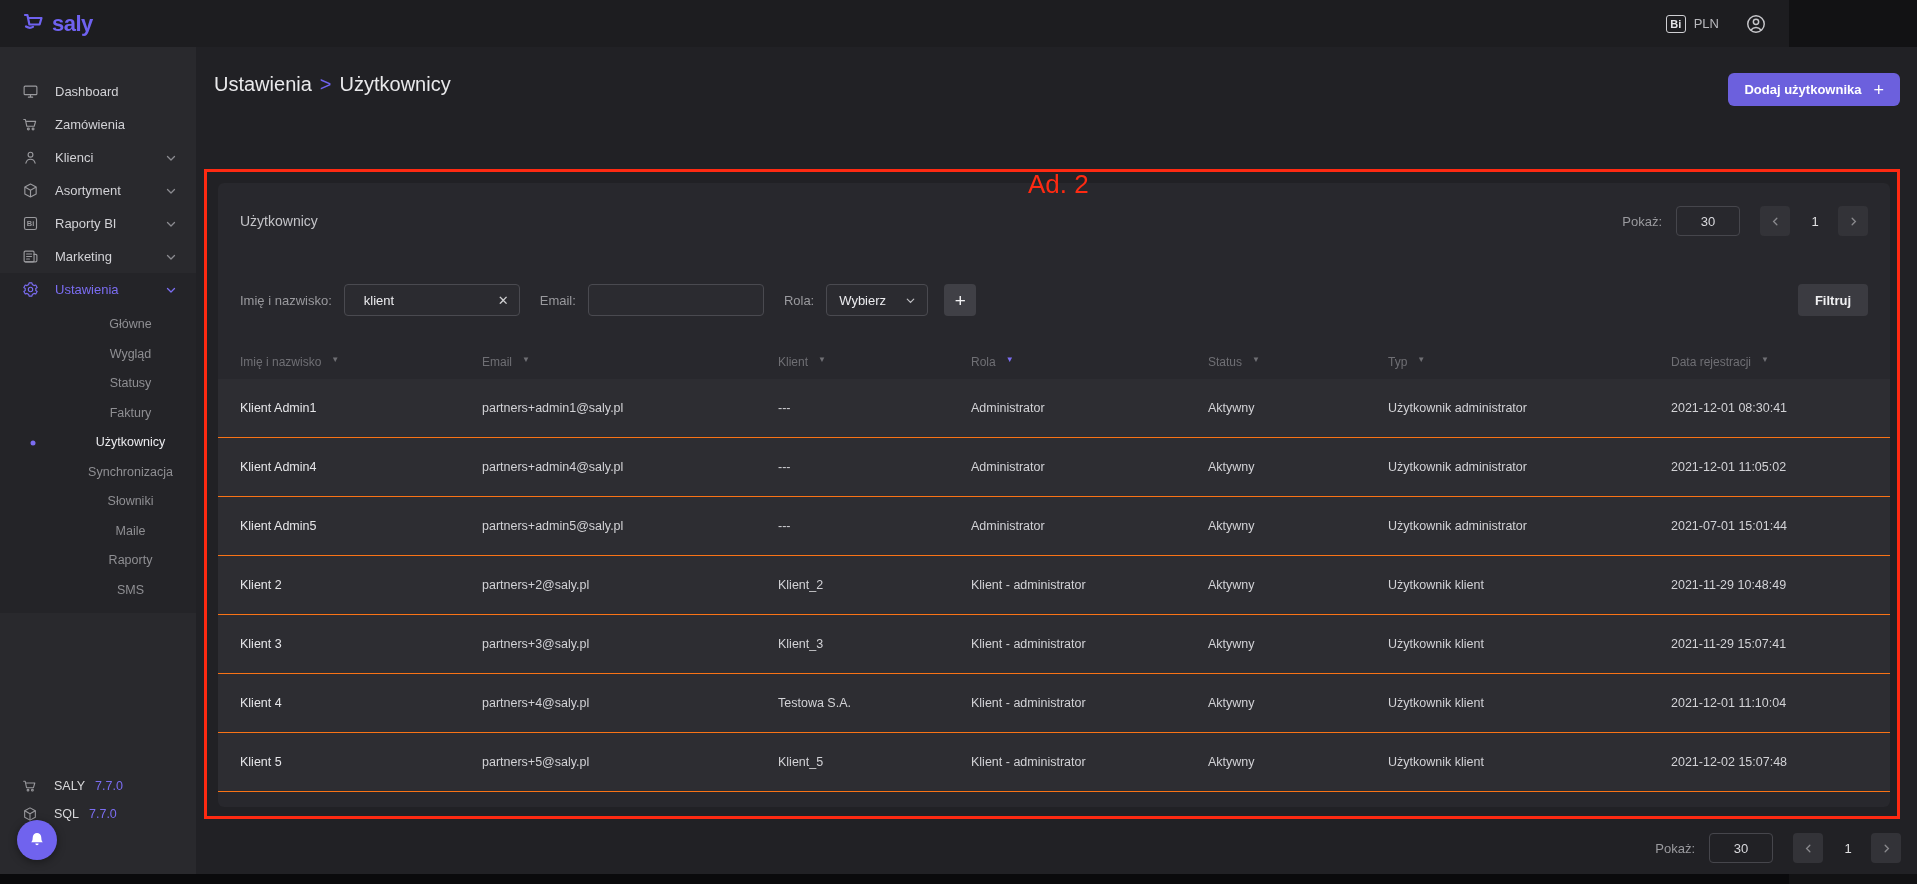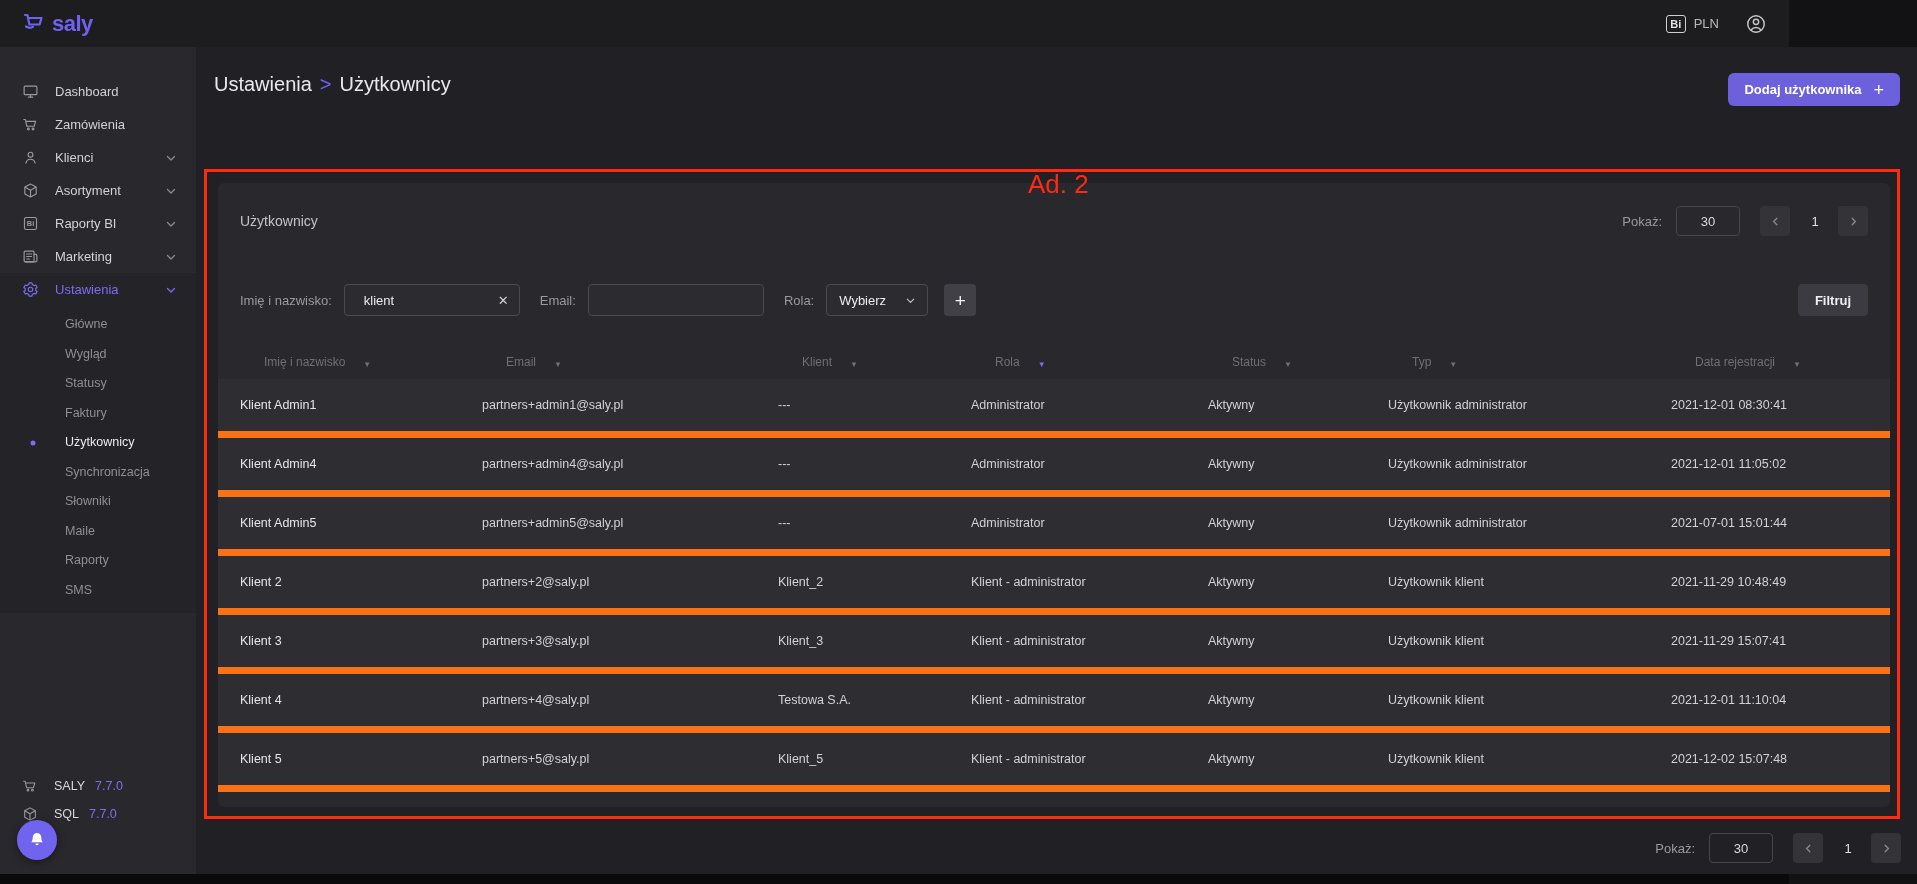--- a/index.html
+++ b/index.html
@@ -25,21 +25,21 @@
   .nav { padding-top:28px; }
   .nav-item { display:flex; align-items:center; height:33px; padding:0 16px 0 22px; cursor:pointer;
               color:#d2d2d6; font-size:13px; }
   .nav-item .icn { color:#9a9a9e; display:flex; margin-right:16px; }
   .nav-item .icn svg { width:17px; height:17px; }
   .nav-item .chev { margin-left:auto; margin-right:2px; color:#8b8b90; }
   .nav-item .chev svg { width:14px; height:14px; }
   .nav-item.active { color:#7b6df2; }
   .nav-item.active .icn { color:#7b6df2; }
   .settings-wrap { background:#242428; padding-bottom:8px; }
-  .sub-list { padding-top:4px; }
+  .sub-list { padding-top:4px;text-align:center; }
   .sub-item { position:relative; height:29.5px; line-height:29.5px; padding-left:65px; font-size:12.5px;
               color:#8f8f93; cursor:pointer; }
   .sub-item.active { color:#ececef; }
   .sub-item .dot { position:absolute; left:33px; top:50%; transform:translate(-50%,-50%);
                    width:5px; height:5px; border-radius:50%; background:#7b6df2; }
   .sidebar-footer { position:absolute; left:0; bottom:46px; width:100%; }
   .foot-row { display:flex; align-items:center; height:28px; padding-left:22px; font-size:12.5px; color:#d8d8da; }
   .foot-row .icn { color:#9a9a9e; display:flex; margin-right:16px; }
   .foot-row .icn svg { width:16px; height:16px; }
   .foot-ver { color:#7b6df2; margin-left:10px; }
@@ -87,24 +87,24 @@
   .sel svg { width:13px; height:13px; color:#bfbfc3; }
   .add-filter-btn { width:32px; height:32px; background:#404046; border:none; border-radius:4px; color:#f2f2f4;
                     font-size:19px; line-height:1; cursor:pointer; margin-left:4px; }
   .flt-spacer { flex:1; }
   .filter-btn { background:#3b3b41; border:none; border-radius:4px; height:32px; padding:0 17px;
                 color:#f0f0f2; font-size:13px; font-weight:600; font-family:inherit; cursor:pointer; }
 
   
   .grid-row { display:grid; grid-template-columns:242px 296px 193px 237px 180px 283px auto; align-items:center; padding:0 22px; }
   .thead { height:34px; margin-top:28px; }
-  .th { display:flex; align-items:flex-end; gap:18px; font-size:12px; color:#6f6f74; cursor:pointer;margin-left:24px; }
+  .th { display:flex; align-items:flex-start; gap:10px; font-size:12px; color:#6f6f74; cursor:pointer; }
   .th .tri { font-size:8px; color:#6f6f74; }
   .th.sorted .tri { color:#7b6df2; }
-  .trow { height:59px; background:#2d2d32; border-bottom:7px solid #f97316; cursor:default; }
+  .trow { height:59px; background:#2d2d32; border-bottom:1px solid #f97316; cursor:default; }
   .td { font-size:12.5px; color:#d2d2d6; overflow:hidden; text-overflow:ellipsis; white-space:nowrap; }
   .td.first { color:#e6e6e9; }
 
   
   .annotation-box { position:absolute; left:204px; top:169px; width:1696px; height:650px;
                     border:3px solid #fe2a12; z-index:6; pointer-events:none; }
   .annotation-label { position:absolute; left:1028px; top:169px; color:#fe2a12; font-size:26px; z-index:7; pointer-events:none; }
 
   .bottom-strip { position:absolute; left:0; bottom:0; width:100%; height:10px; background:#0a0a0c; z-index:4; }
 </style>

